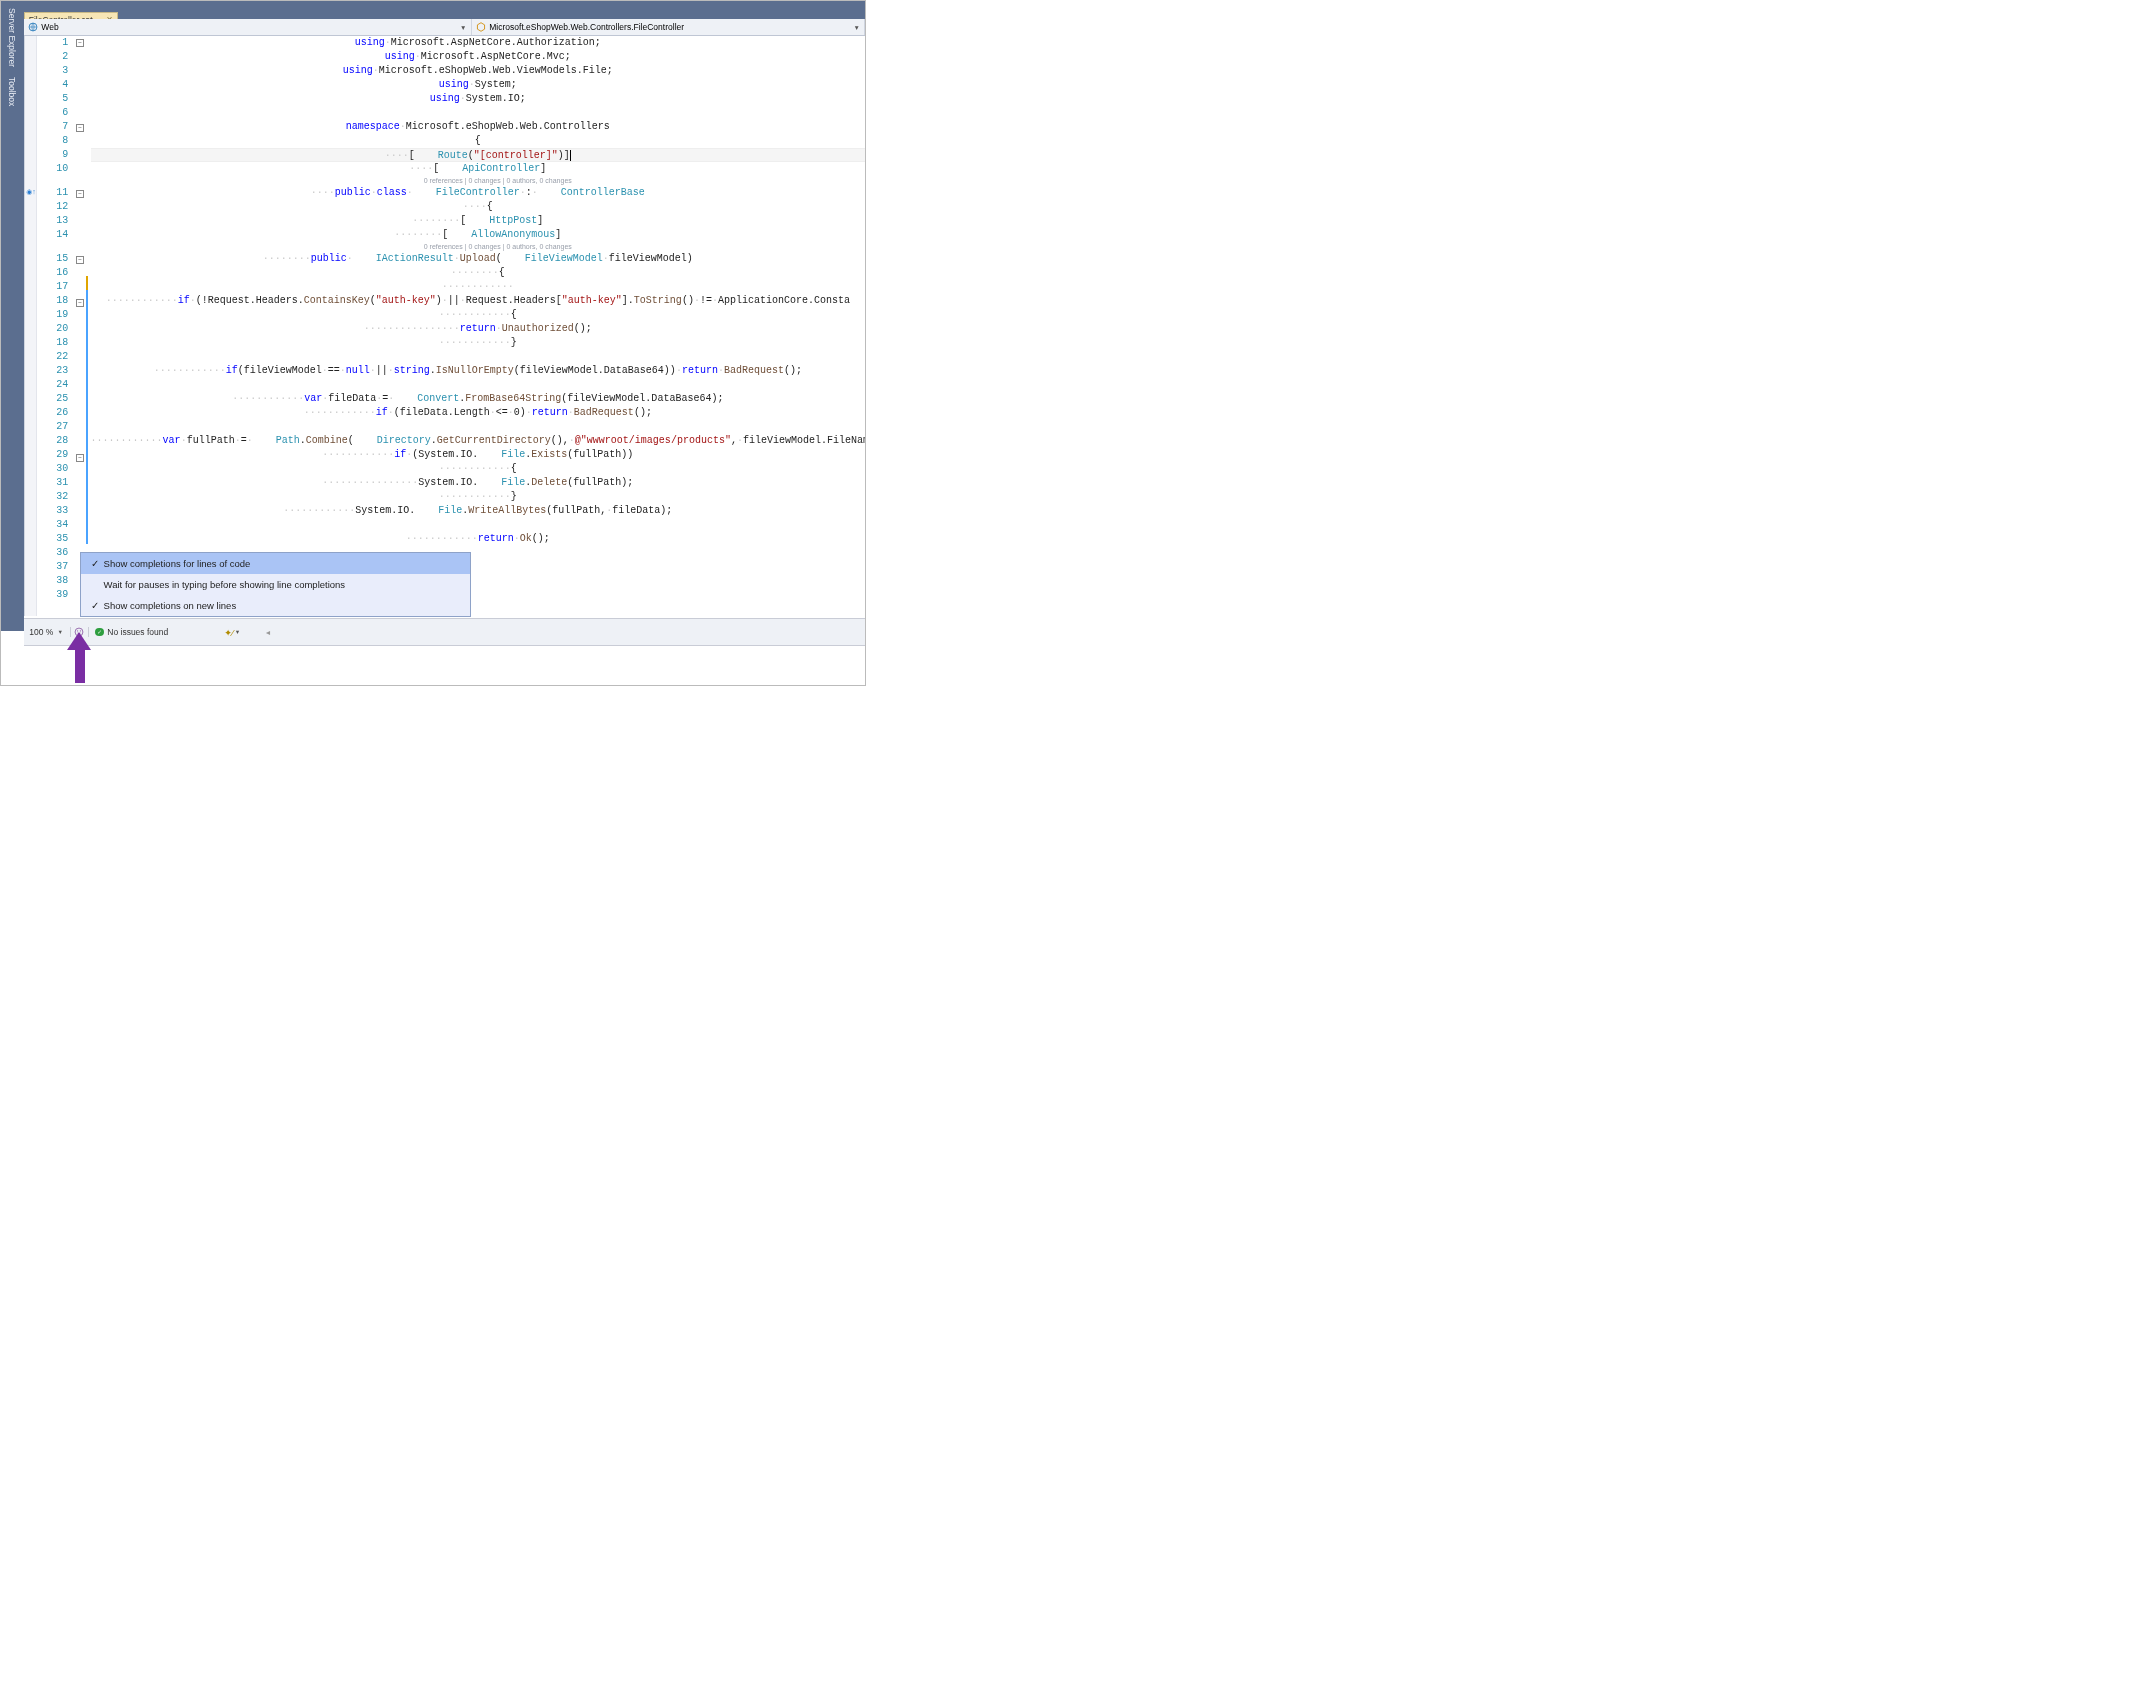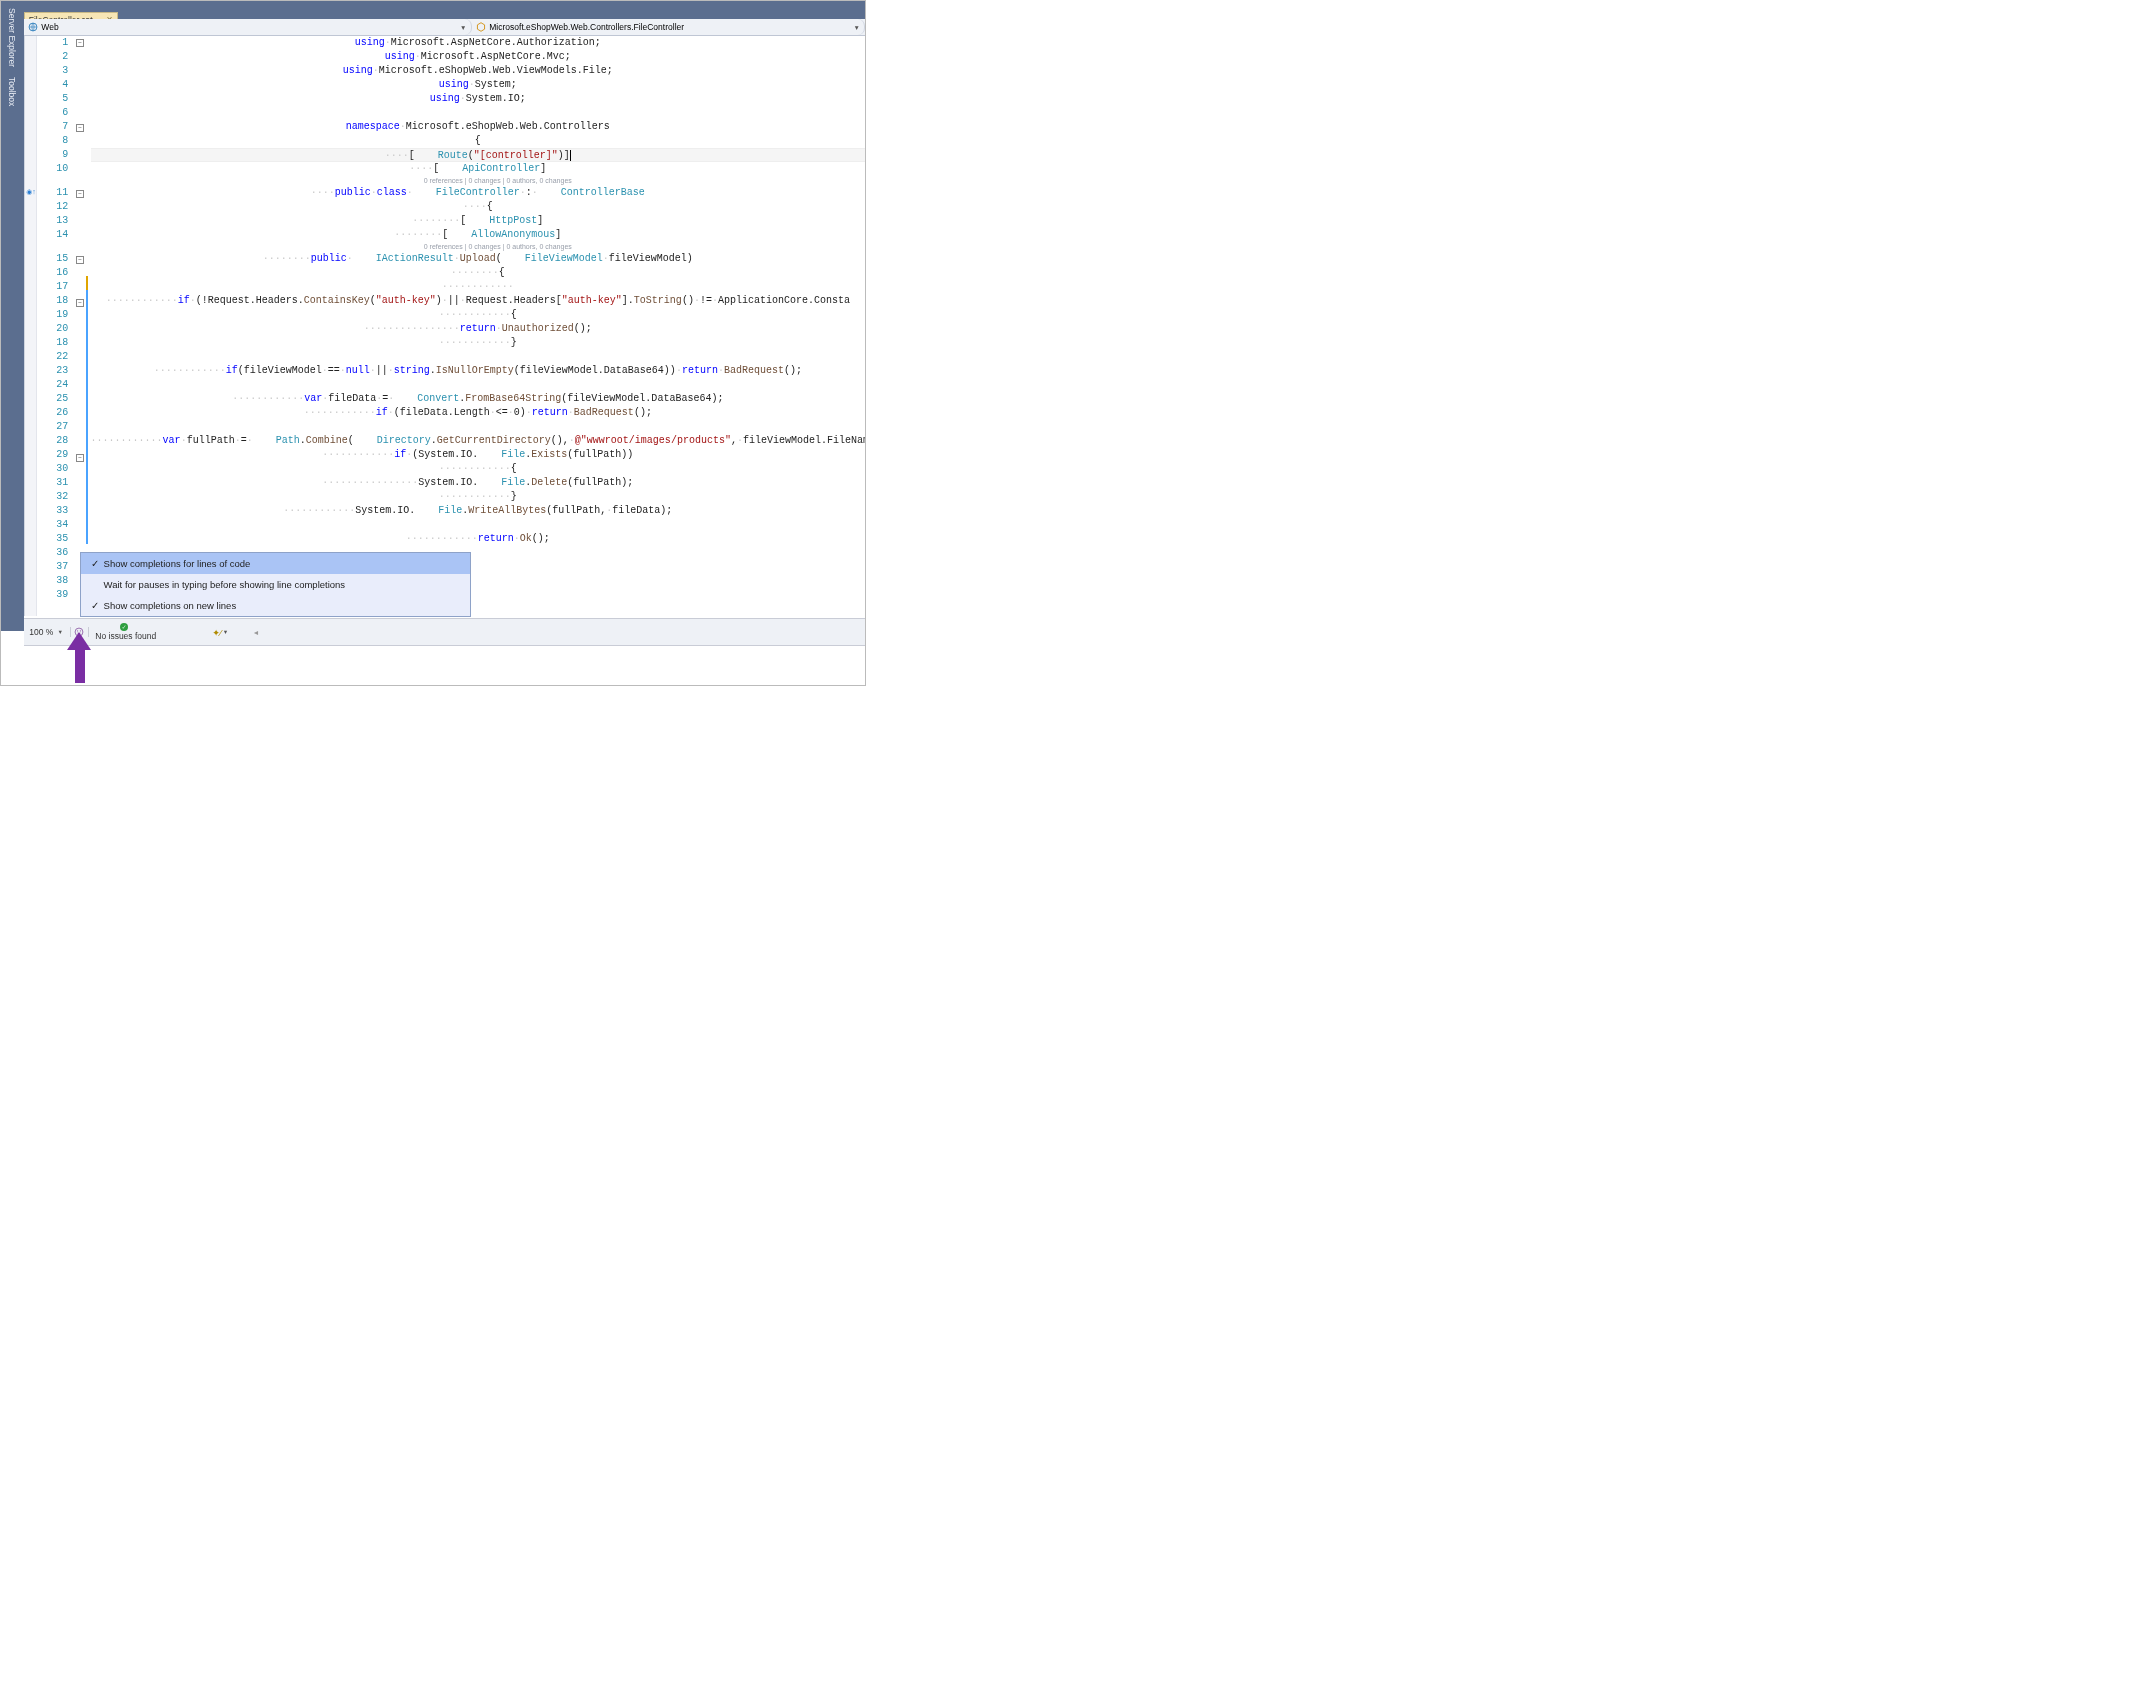--- a/index.html
+++ b/index.html
@@ -67,21 +67,20 @@
     border-bottom: 0.7px solid #bfc6d4;
     display: flex;
     align-items: stretch;
     font-size: 8.5px;
   }
   .nav-scope, .nav-member {
     display: flex;
     align-items: center;
     padding: 0 4.2px;
     border-right: 0.7px solid #cfd5e0;
-    border-radius: 7px;
   }
   .nav-scope { flex: 0 0 448px; }
   .nav-member { flex: 1; }
   .nav-icon {
     display: inline-flex;
     width: 10px; height: 10px;
     margin-right: 3.5px;
     align-items: center; justify-content: center;
   }
   .nav-drop {
@@ -418,21 +417,21 @@
   <span class="sep"></span>
   <span class="ic">
     <svg width="10" height="10" viewBox="0 0 14 14">
         <circle cx="7" cy="7" r="5.5" fill="none" stroke="#9a6fb0" stroke-width="1.4"></circle>
         <path d="M5 8.5c1 1 3 1 4 0" stroke="#9a6fb0" stroke-width="1.2" fill="none"></path>
         <circle cx="5" cy="5.5" r="0.9" fill="#9a6fb0"></circle>
         <circle cx="9" cy="5.5" r="0.9" fill="#9a6fb0"></circle>
       </svg>
   </span>
   <span class="sep"></span>
-  <span style="margin-left:4.2px;display:flex;align-items:center;flex-direction:column;">
+  <span style="margin-left:4.2px;display:flex;align-items:center;">
     <span class="ok-circle">✓</span>
     <span>No issues found</span>
   </span>
   <span class="wand">✦⁄</span>
   <span class="dd">▼</span>
   <span class="arrow">◄</span>
 </div>
 
 <div class="callout-arrow">
   <div class="head"></div>

